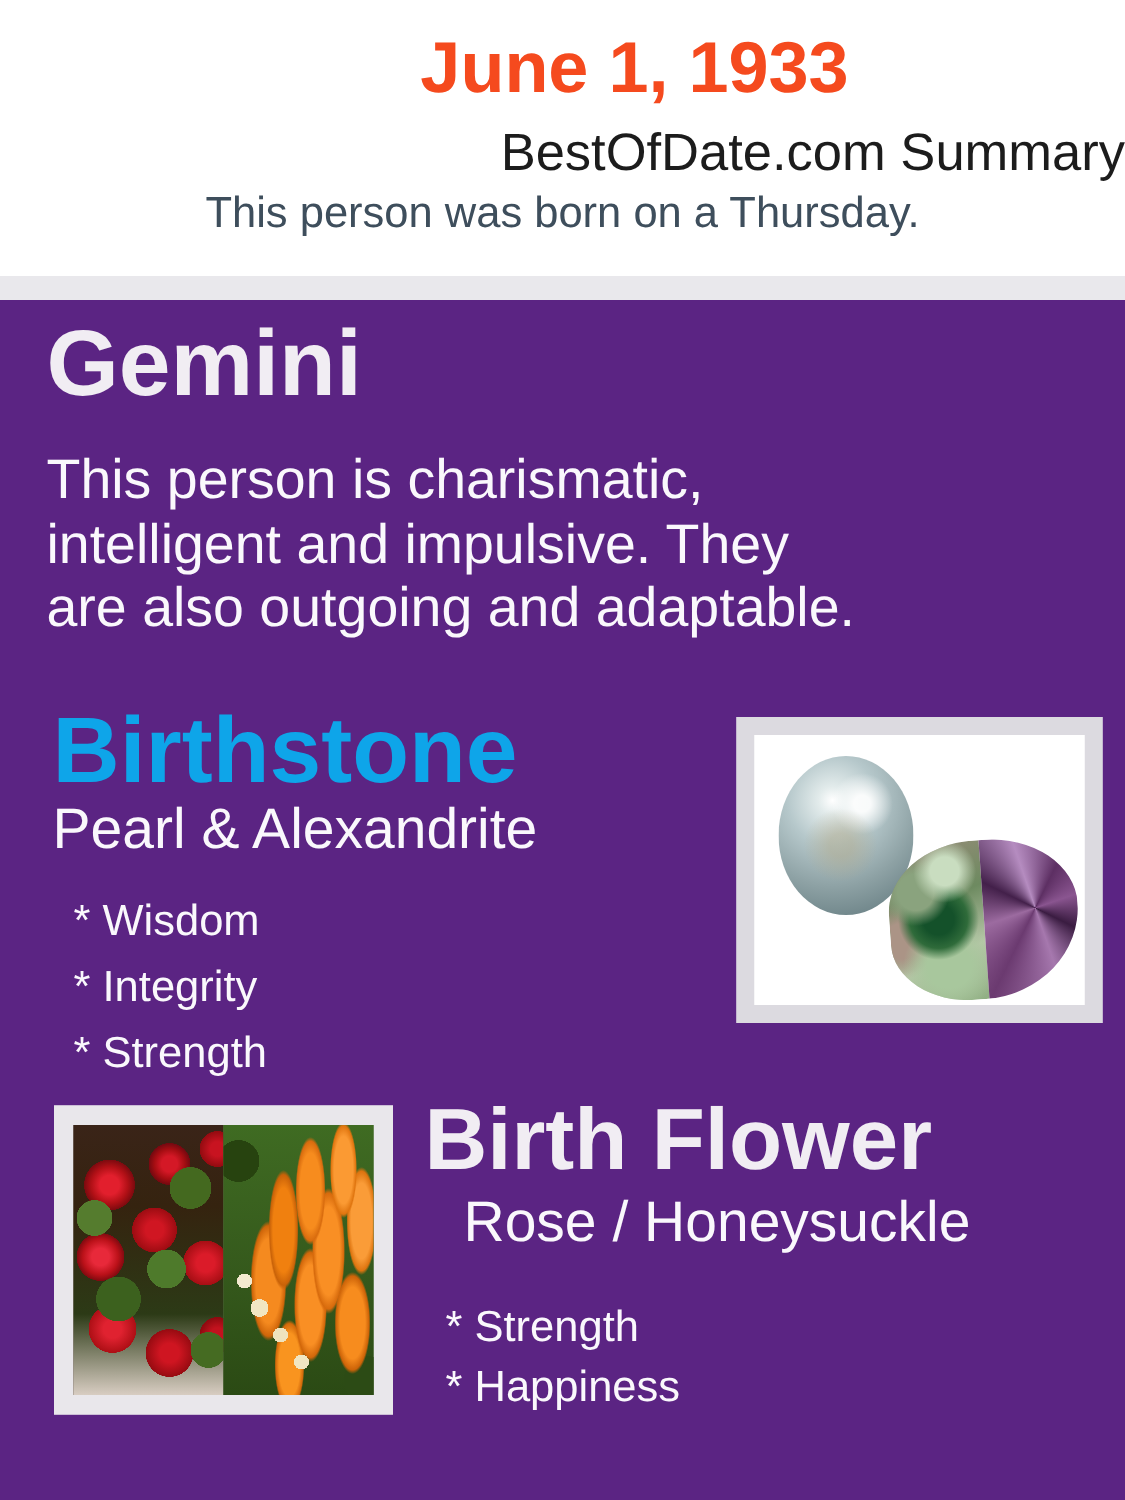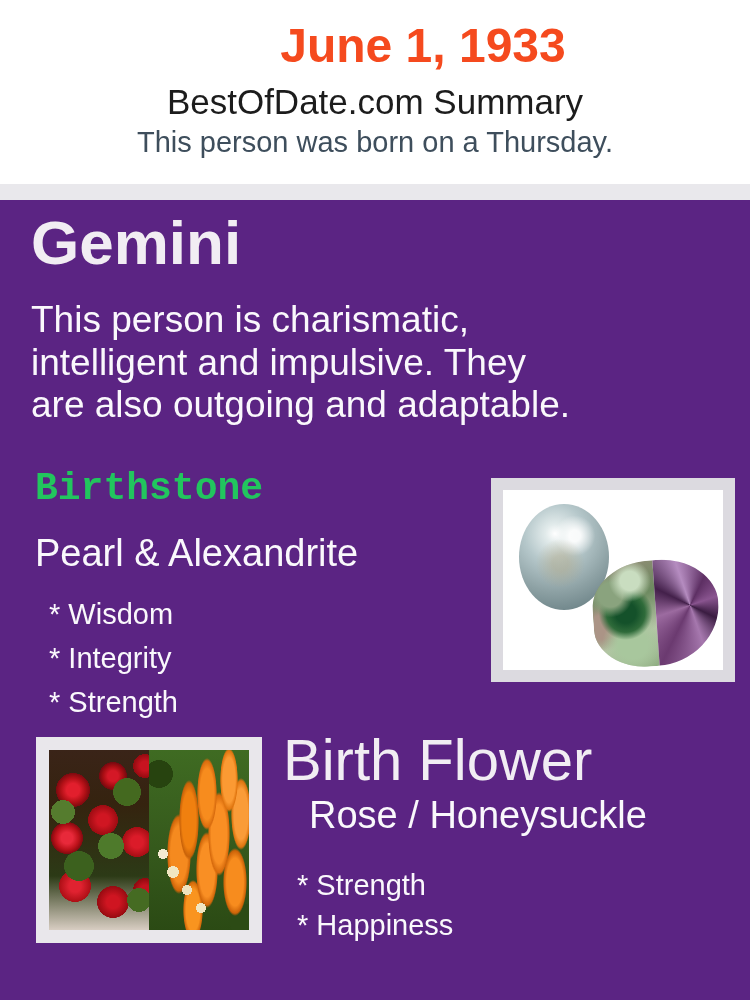--- a/index.html
+++ b/index.html
@@ -11,21 +11,21 @@
     font-family:"Liberation Sans","DejaVu Sans",sans-serif;
   }
   
   .date-title{
     position:absolute;top:20px;left:0;width:750px;
     text-align:center;font-size:48px;font-weight:700;
     color:#f54a1e;line-height:1.1;margin-left:48px;
   }
   .summary-title{
     position:absolute;top:83px;left:0;width:750px;
-    text-align:center;font-size:35px;font-weight:400;
+    text-align:right;font-size:35px;font-weight:400;
     color:#1c1c1c;line-height:1.1;
   }
   .born-line{
     position:absolute;top:127px;left:0;width:750px;
     text-align:center;font-size:29px;font-weight:400;
     color:#3e4e5c;line-height:1.1;
   }
   .divider{
     position:absolute;top:184px;left:0;width:750px;height:16px;
     background:#e9e8ec;
@@ -39,21 +39,21 @@
     position:absolute;left:31px;top:12px;
     font-size:62px;font-weight:700;color:#f1edf3;line-height:1;
   }
   .sign-desc{
     position:absolute;left:31px;top:99px;width:700px;
     font-size:37px;font-weight:400;color:#faf8fc;
     line-height:1.15;white-space:pre-line;
   }
   .stone-heading{
     position:absolute;left:35px;top:270px;
-    font-size:38px;font-weight:700;color:#22c55e;line-height:1;font-family:Liberation Mono, monospace;
+    font-size:62px;font-weight:700;color:#0ea5e9;line-height:1;
   }
   .stone-names{
     position:absolute;left:35px;top:333px;
     font-size:38px;font-weight:400;color:#faf8fc;line-height:1.1;
   }
   ul.traits{
     position:absolute;list-style:none;margin:16px;padding:0;
     font-size:29px;color:#faf8fc;
   }
   .stone-traits{left:33px;top:382px;}
@@ -139,21 +139,21 @@
       radial-gradient(ellipse 12px 40px at 30px 104px, #f58a1f 0 70%, #cf6509 92%, rgba(0,0,0,0) 100%),
       radial-gradient(ellipse 11px 38px at 58px 120px, #f98f24 0 70%, #d2670a 92%, rgba(0,0,0,0) 100%),
       radial-gradient(ellipse 12px 34px at 86px 132px, #f78c1e 0 70%, #cc6308 92%, rgba(0,0,0,0) 100%),
       radial-gradient(ellipse 10px 30px at 44px 160px, #f9941f 0 70%, #d2690a 92%, rgba(0,0,0,0) 100%),
       radial-gradient(circle 16px at 96px 170px, #2c4b15 0 99%, rgba(0,0,0,0) 100%),
       radial-gradient(circle 14px at 10px 24px,  #27430f 0 99%, rgba(0,0,0,0) 100%),
       linear-gradient(180deg, #3f6b22 0%, #35591c 55%, #2b4a14 100%);
   }
   .flower-heading{
     position:absolute;left:283px;top:531px;
-    font-size:58px;font-weight:400;color:#f1edf3;line-height:1;text-align:right;
+    font-size:58px;font-weight:700;color:#f1edf3;line-height:1;text-align:right;
   }
   .flower-names{
     position:absolute;left:283px;top:595px;
     font-size:38px;font-weight:400;color:#faf8fc;line-height:1.1;margin-left:26px;
   }
 </style>
 </head>
 <body>
 
 <div class="sheet">

